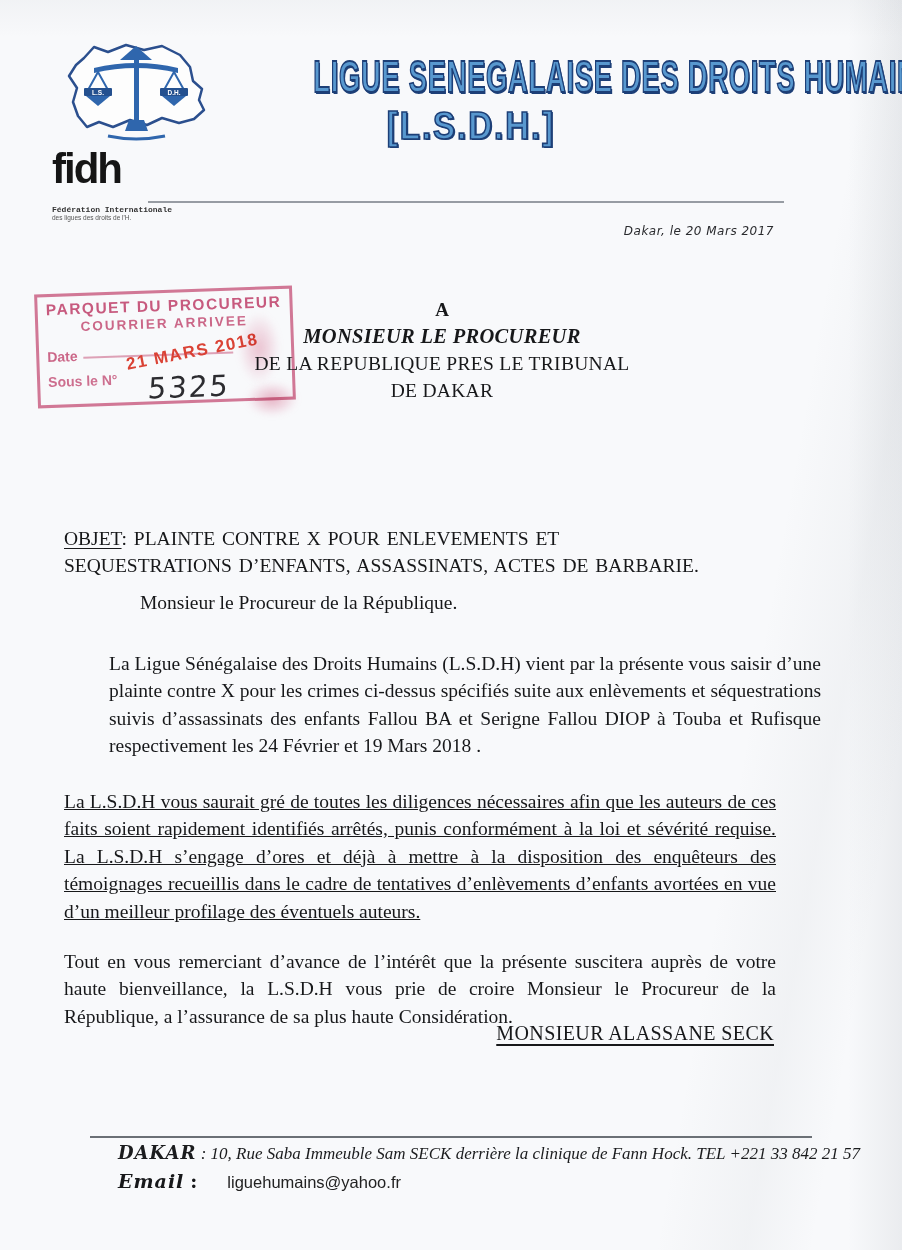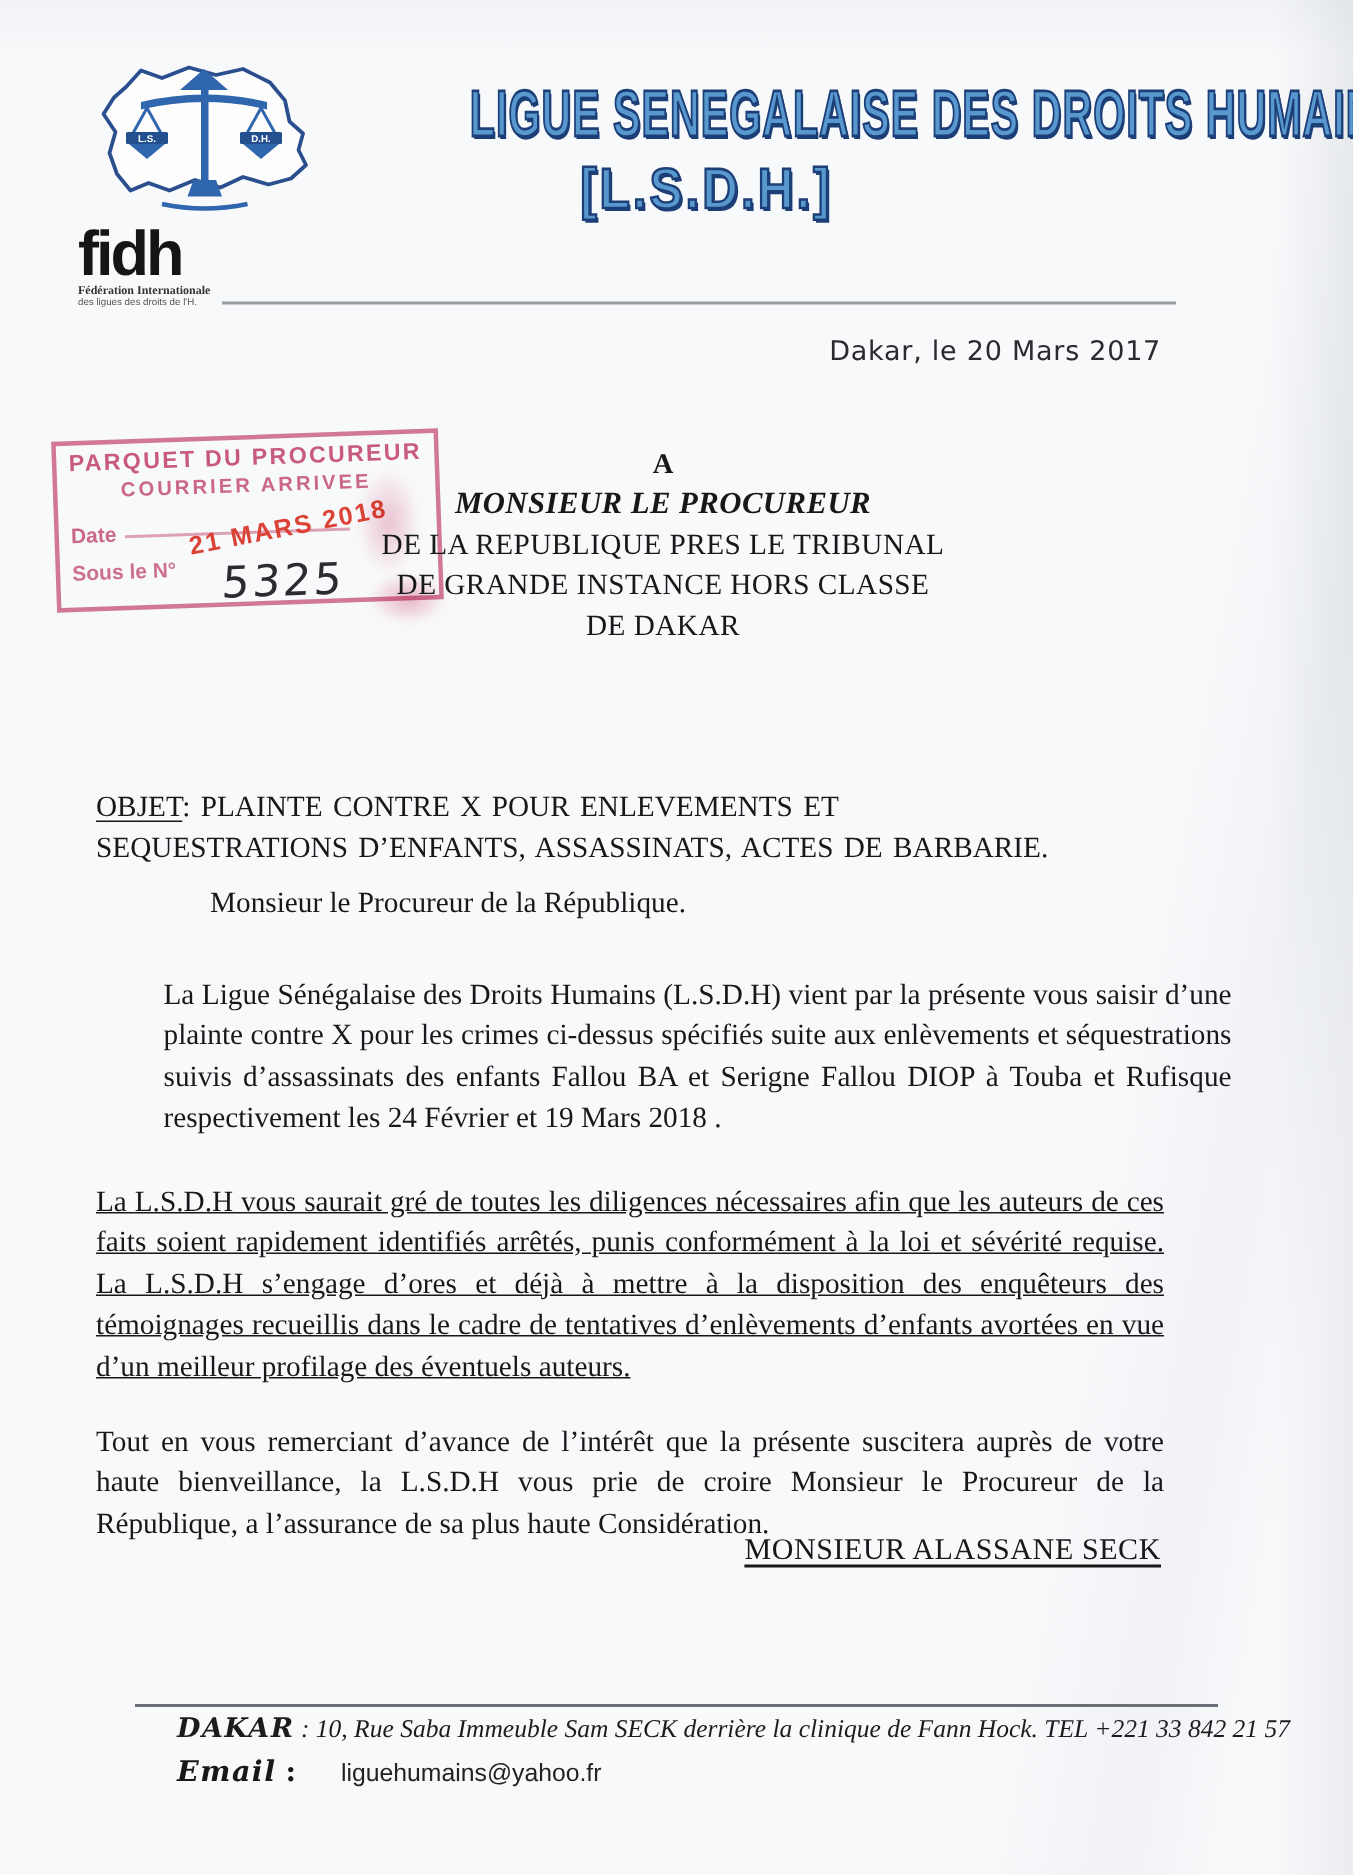--- a/index.html
+++ b/index.html
@@ -13,21 +13,21 @@
       linear-gradient(to bottom, rgba(110,120,130,.05), rgba(0,0,0,0) 3%),
       #f8f9fb;
     font-family:"Liberation Serif", serif;
     color:#17181a;
     overflow:hidden;
   }
   
   .logo-svg{position:absolute;left:50px;top:38px;}
   .fidh{position:absolute;left:52px;top:148px;line-height:1;}
   .fidh-word{font-family:"Liberation Sans",sans-serif;font-weight:bold;font-size:42px;letter-spacing:-2px;color:#151515;}
-  .fidh-sub1{font-family:Liberation Serif, serif;font-weight:bold;font-size:8px;color:#333;margin-top:0;}
+  .fidh-sub1{font-family:Liberation Mono, monospace;font-weight:bold;font-size:8px;color:#333;margin-top:16px;}
   .fidh-sub2{font-family:"Liberation Sans",sans-serif;font-size:6.5px;color:#555;margin-top:1px;}
   .titleblock{position:absolute;left:192px;top:56px;width:558px;text-align:center;}
   .title-line1 span{
     display:inline-block;
     font-family:"Liberation Sans",sans-serif;font-weight:bold;
     font-size:38px;white-space:nowrap;
     transform:scaleX(.72) scaleY(1.15);transform-origin:center;
     color:#5898cf;-webkit-text-stroke:1.6px #1d3f77;
     text-shadow:1.5px 1.5px 0 #1d3f77;
     letter-spacing:1px;
@@ -37,22 +37,22 @@
     font-family:"Liberation Sans",sans-serif;font-weight:bold;
     font-size:33px;
     transform:scaleY(1.15);
     color:#5898cf;-webkit-text-stroke:1.5px #1d3f77;
     text-shadow:1.5px 1.5px 0 #1d3f77;
     letter-spacing:2px;
   }
   .header-rule{position:absolute;left:148px;top:201px;width:636px;height:2px;background:#979ca3;}
   .dateline{
     position:absolute;top:224px;right:128px;
-    font-family:"DejaVu Sans",sans-serif;
-    font-size:18px;color:#2a2b2e;letter-spacing:.5px;text-align:right;
+    font-family:"DejaVu Sans",sans-serif;font-style:italic;
+    font-size:12px;color:#2a2b2e;letter-spacing:.5px;text-align:right;
   }
   
   .stamp{
     position:absolute;left:36px;top:290px;width:252px;height:108px;
     border:3px solid rgba(201,79,118,.75);
     transform:rotate(-2deg);
     color:#c94f76;
     font-family:"Liberation Sans",sans-serif;font-weight:bold;
     mix-blend-mode:multiply;
   }
@@ -153,21 +153,20 @@
     <div class="stamp-datestamp">21 MARS 2018</div>
   </div>
   <div class="handnum">5325</div>
   <div class="smudge1"></div>
   <div class="smudge2"></div>
 
   <div class="recipient">
     <div class="r-a">A</div>
     <div class="r-main">MONSIEUR LE PROCUREUR</div>
     <div class="r-line">DE LA REPUBLIQUE PRES LE TRIBUNAL</div>
-    <div class="r-line">DE GRANDE INSTANCE HORS CLASSE</div>
     <div class="r-line">DE DAKAR</div>
   </div>
 
 
   <p class="objet"><span class="ulabel">OBJET</span><span>: PLAINTE CONTRE X POUR ENLEVEMENTS ET SEQUESTRATIONS D’ENFANTS,  ASSASSINATS, ACTES DE BARBARIE.</span></p>
 
   <div class="salutation">Monsieur le Procureur de la République.</div>
 
   <p class="para p1">La Ligue Sénégalaise des Droits Humains (L.S.D.H) vient par la présente vous saisir d’une plainte contre X pour les crimes ci-dessus spécifiés suite aux enlèvements et séquestrations suivis d’assassinats des enfants Fallou BA et Serigne Fallou DIOP à Touba et Rufisque respectivement les 24 Février et 19 Mars 2018 .</p>
   <p class="para p2">La L.S.D.H vous saurait gré de toutes les diligences nécessaires afin que les auteurs de ces faits soient rapidement identifiés arrêtés, punis conformément à la loi et sévérité requise. La L.S.D.H s’engage d’ores et déjà à mettre à la disposition des enquêteurs des témoignages recueillis dans le cadre de tentatives d’enlèvements d’enfants avortées en vue d’un meilleur profilage des éventuels auteurs.</p>

